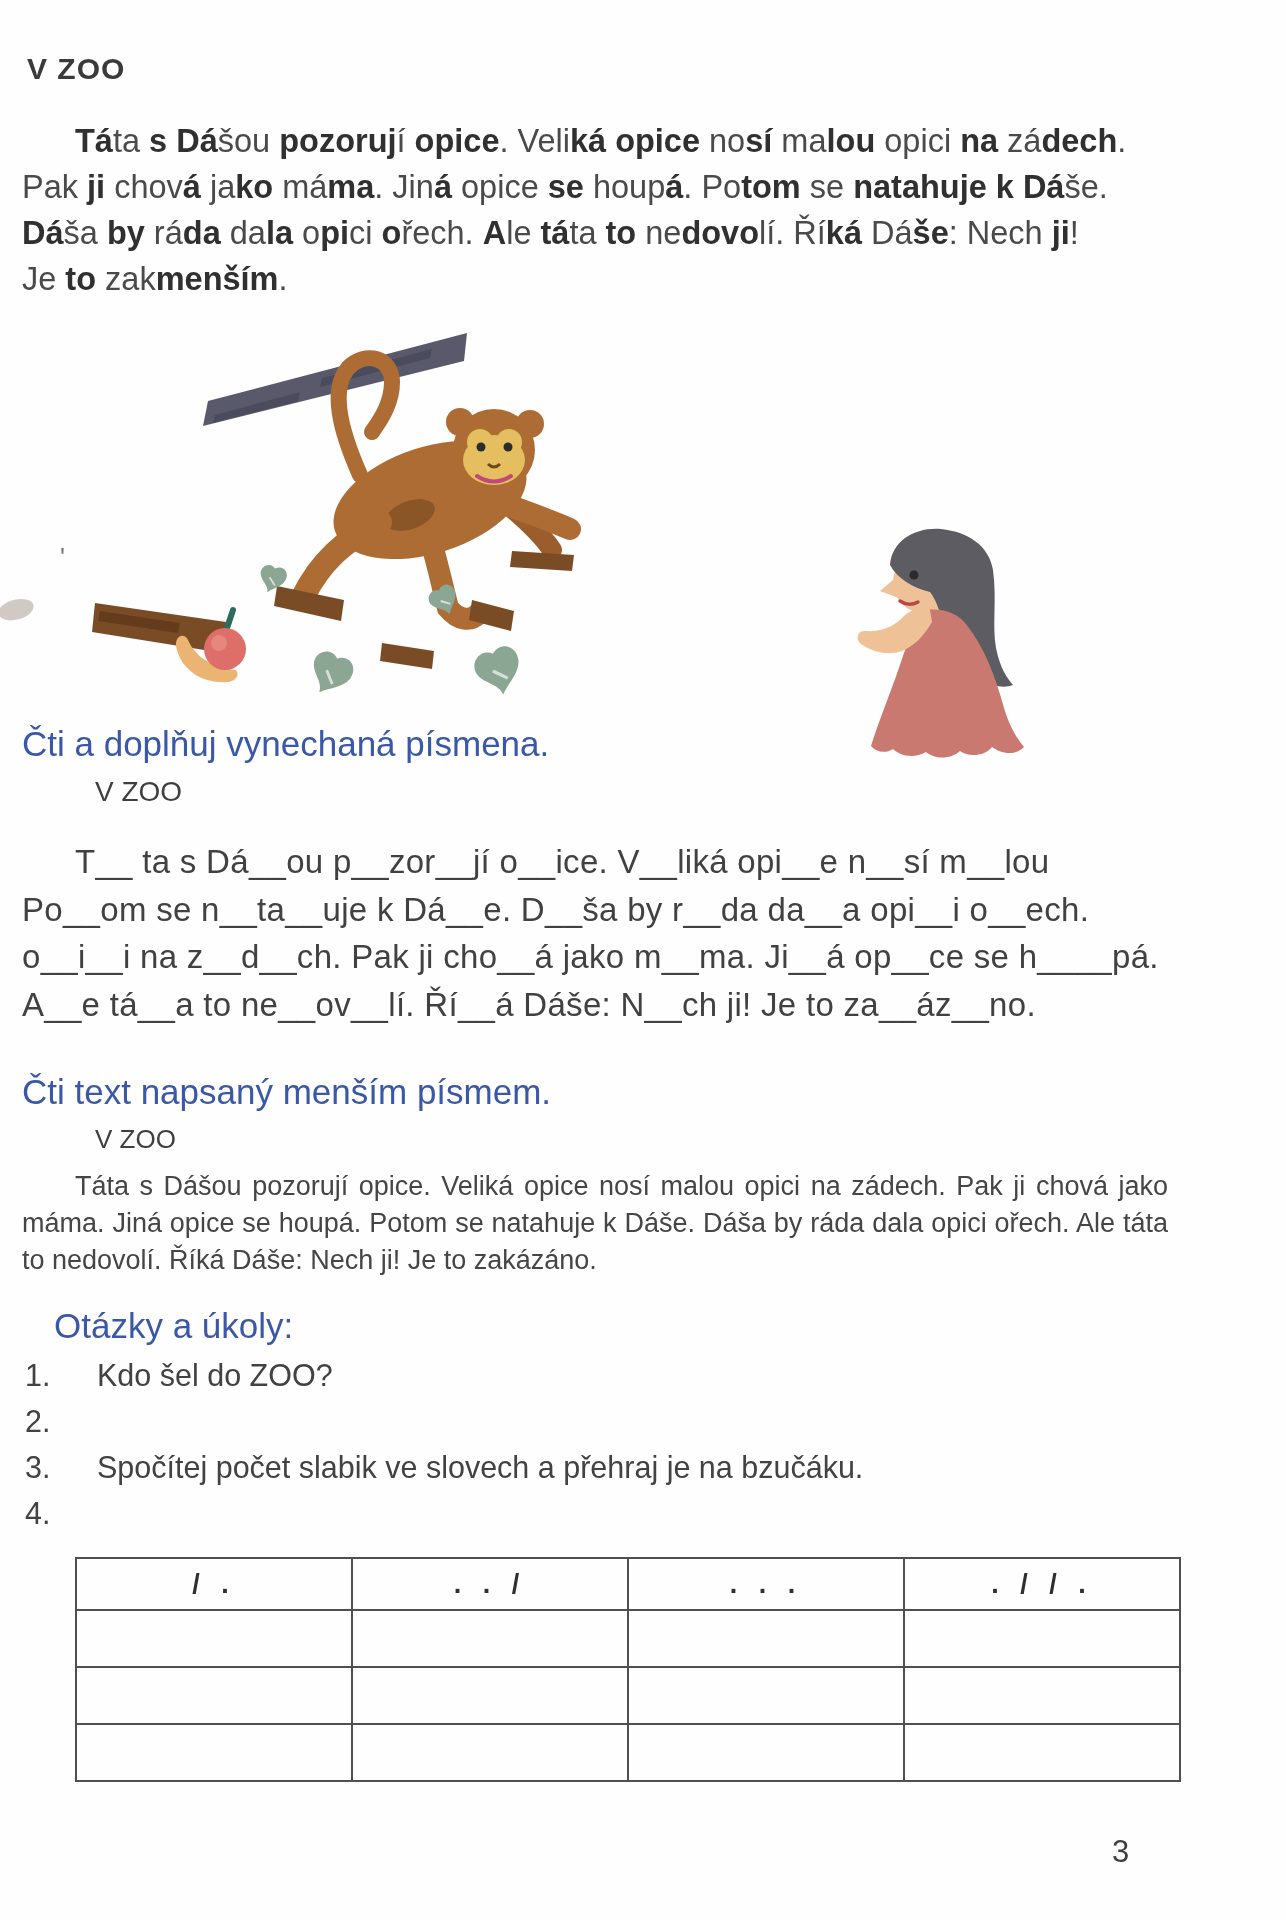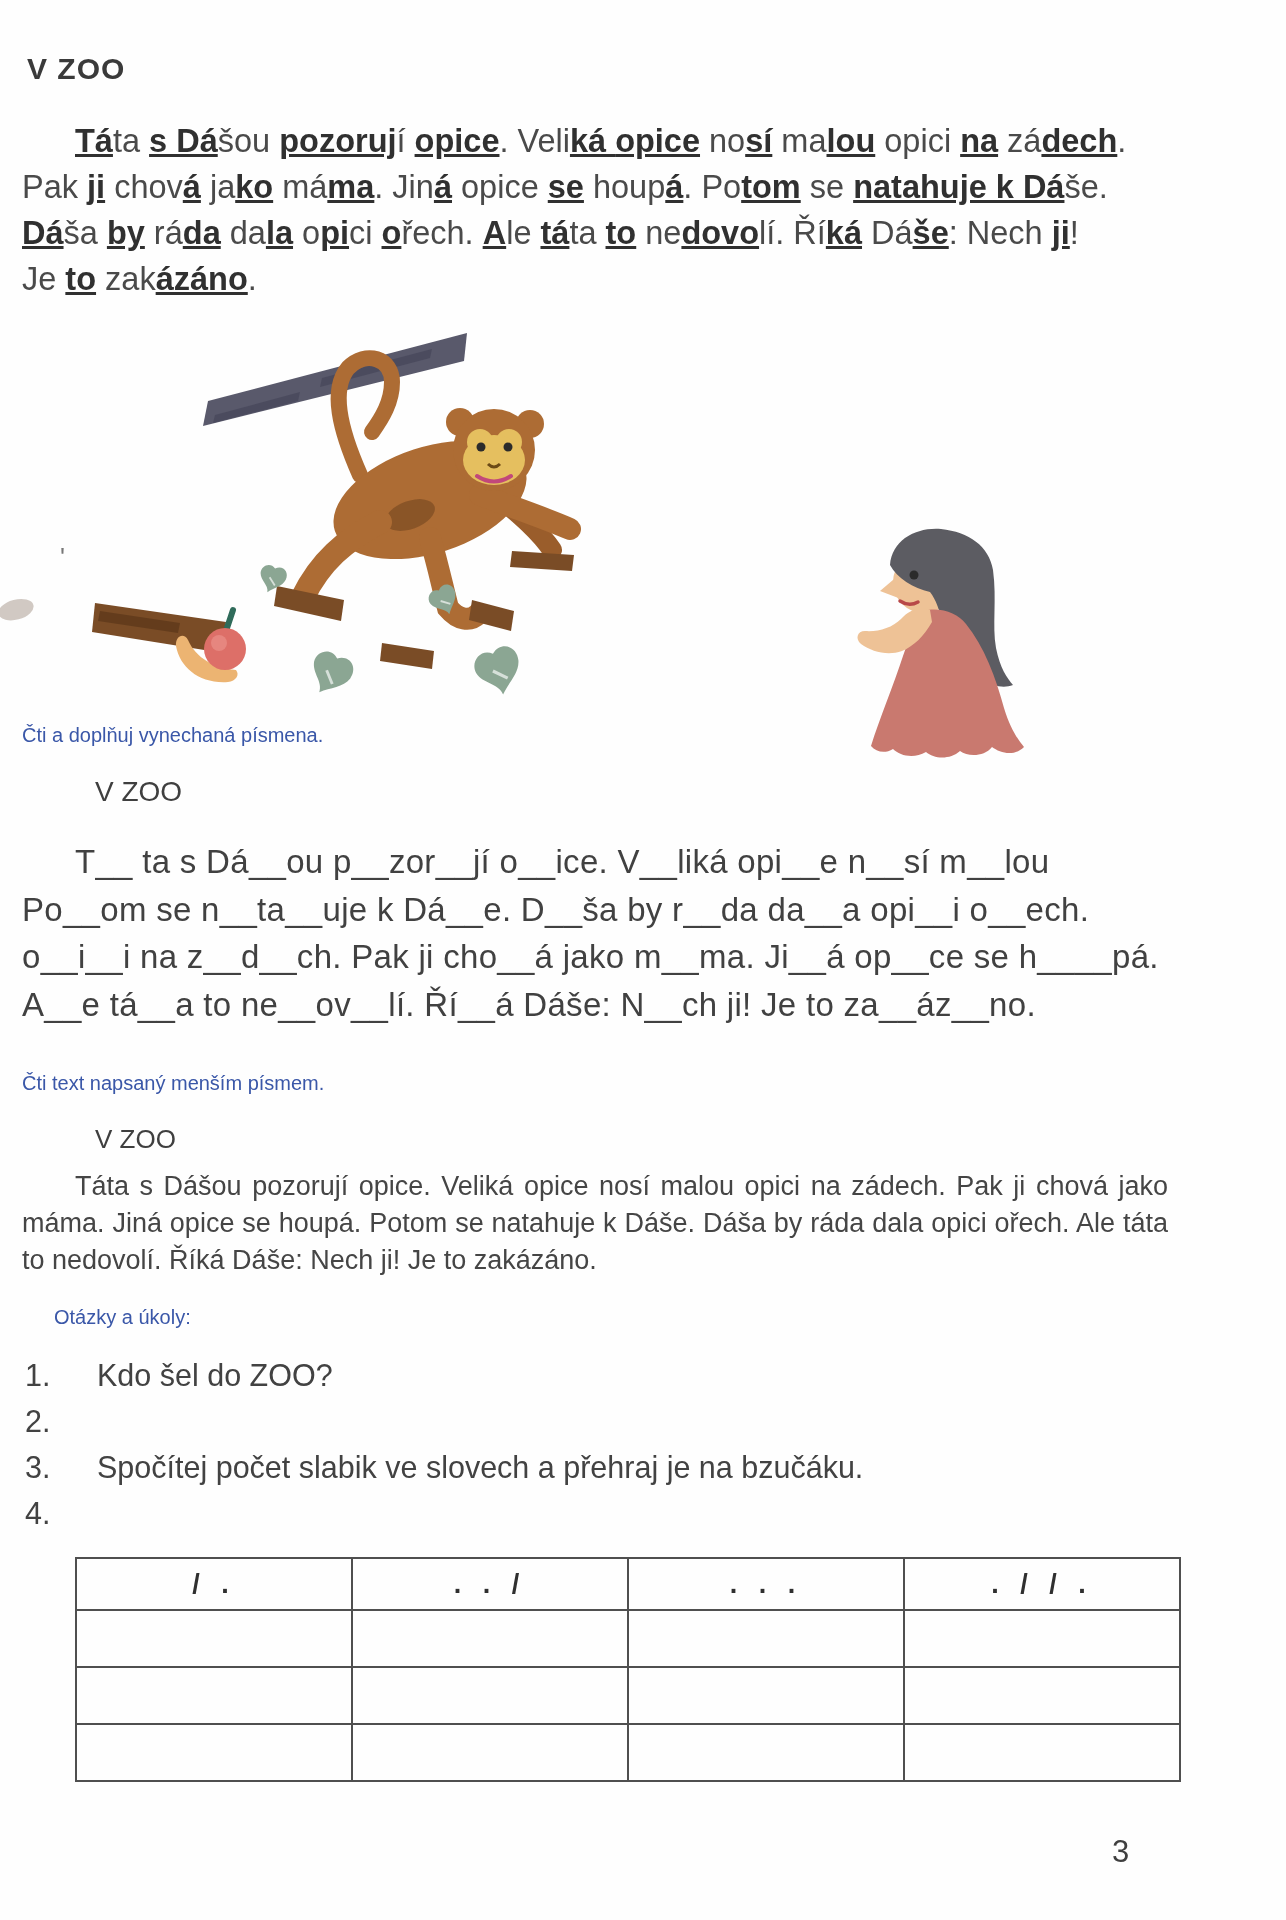--- a/index.html
+++ b/index.html
@@ -5,22 +5,22 @@
   html,body{margin:0;padding:0;}
   body{
     width:1286px;height:1920px;position:relative;background:#fefefe;
     font-family:"Liberation Sans","DejaVu Sans",sans-serif;color:#4a4a4a;overflow:hidden;
   }
   .abs{position:absolute;}
   .page-title{left:27px;top:52px;font-size:30px;font-weight:700;color:#3a3a3a;letter-spacing:1px;}
   .intro{left:22px;top:118px;width:1240px;font-size:32.5px;line-height:46px;color:#4a4a4a;white-space:nowrap;}
   .intro .line{height:46px;}
   .indent{padding-left:53px;}
-  .bold,b{font-weight:700;color:#303030;text-decoration:underline;}
-  .blue-head{font-size:20px;color:#3a57a8;left:22px;}
+  .bold,b{font-weight:700;color:#303030;}
+  .blue-head{font-size:35px;color:#3a57a8;left:22px;}
   .sub-title{left:95px;font-size:28px;color:#3f3f3f;}
   .fill{left:22px;top:838px;width:1240px;font-size:33px;line-height:47.5px;color:#414141;white-space:nowrap;}
   .fill .line{height:47.5px;letter-spacing:0.3px;}
   .small-p{left:22px;top:1168px;width:1146px;font-size:27px;line-height:37px;color:#454545;
     text-align:justify;text-indent:53px;margin:0;}
   .q-list{left:25px;top:1352px;width:1200px;font-size:30.5px;color:#424242;}
   .q-row{display:flex;height:46px;line-height:46px;}
   .q-num{width:72px;}
   .syll-table{left:75px;top:1557px;border-collapse:collapse;width:1106px;}
   .syll-table td{border:2px solid #4f4f4f;text-align:center;vertical-align:middle;padding:0;}
@@ -33,21 +33,21 @@
 </style>
 </head>
 <body>
 
 <div class="abs page-title">V ZOO</div>
 
 <div class="abs intro">
   <div class="line indent"><span class="bold">Tá</span><span>ta </span><span class="bold">s Dá</span><span>šou </span><span class="bold">pozoruj</span><span>í </span><span class="bold">opice</span><span>. Veli</span><span class="bold">ká </span><span class="bold">opice</span><span> no</span><span class="bold">sí</span><span> ma</span><span class="bold">lou</span><span> opici </span><span class="bold">na</span><span> zá</span><span class="bold">dech</span><span>.</span></div>
   <div class="line"><span>Pak </span><span class="bold">ji</span><span> chov</span><span class="bold">á</span><span> ja</span><span class="bold">ko</span><span> má</span><span class="bold">ma</span><span>. Jin</span><span class="bold">á</span><span> opice </span><span class="bold">se</span><span> houp</span><span class="bold">á</span><span>. Po</span><span class="bold">tom</span><span> se </span><span class="bold">natahuje k Dá</span><span>še.</span></div>
   <div class="line"><span class="bold">Dá</span><span>ša </span><span class="bold">by</span><span> rá</span><span class="bold">da</span><span> da</span><span class="bold">la</span><span> o</span><span class="bold">pi</span><span>ci </span><span class="bold">o</span><span>řech. </span><span class="bold">A</span><span>le </span><span class="bold">tá</span><span>ta </span><span class="bold">to</span><span> ne</span><span class="bold">dovo</span><span>lí. Ří</span><span class="bold">ká</span><span> Dá</span><span class="bold">še</span><span>: Nech </span><span class="bold">ji</span><span>!</span></div>
-  <div class="line"><span>Je </span><span class="bold">to</span><span> zak</span><span class="bold">ázáno</span><span>.</span></div>
+  <div class="line"><span>Je </span><span class="bold">to</span><span> zak</span><span class="bold">menším</span><span>.</span></div>
 </div>
 
 <svg class="abs illus" width="1286" height="500" viewBox="0 0 1286 500">
   <defs>
     <g id="leaf">
       <path d="M0,-16 C10,-26 24,-18 22,-4 C20,8 8,14 0,24 C-2,12 -16,10 -20,-2 C-23,-14 -10,-24 0,-16 Z"></path>
       <path d="M-4,0 L8,10" stroke="#ffffff" stroke-width="3" opacity="0.65" fill="none"></path>
     </g>
   </defs>
 

